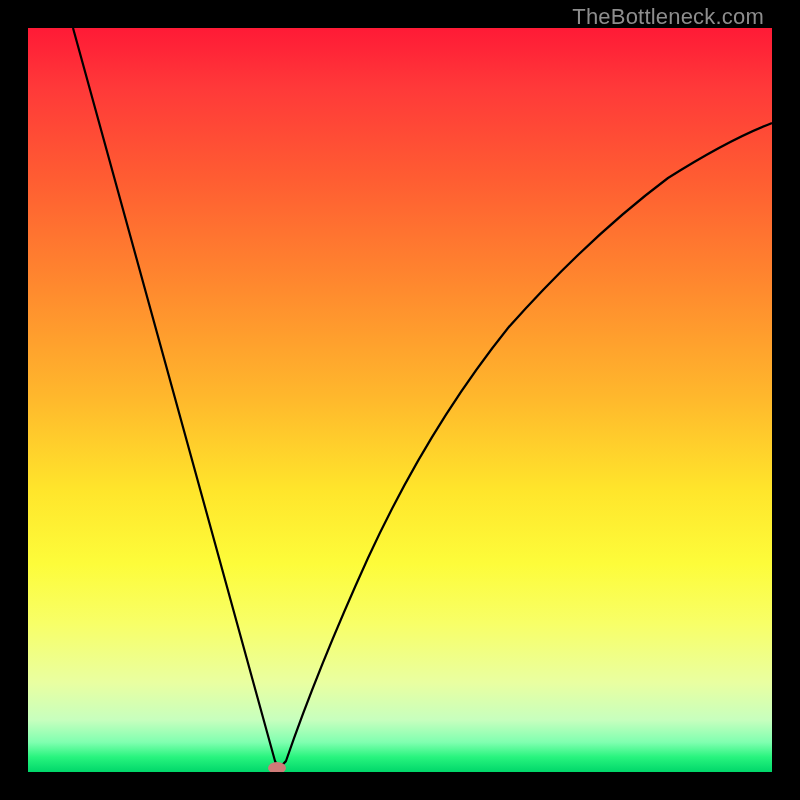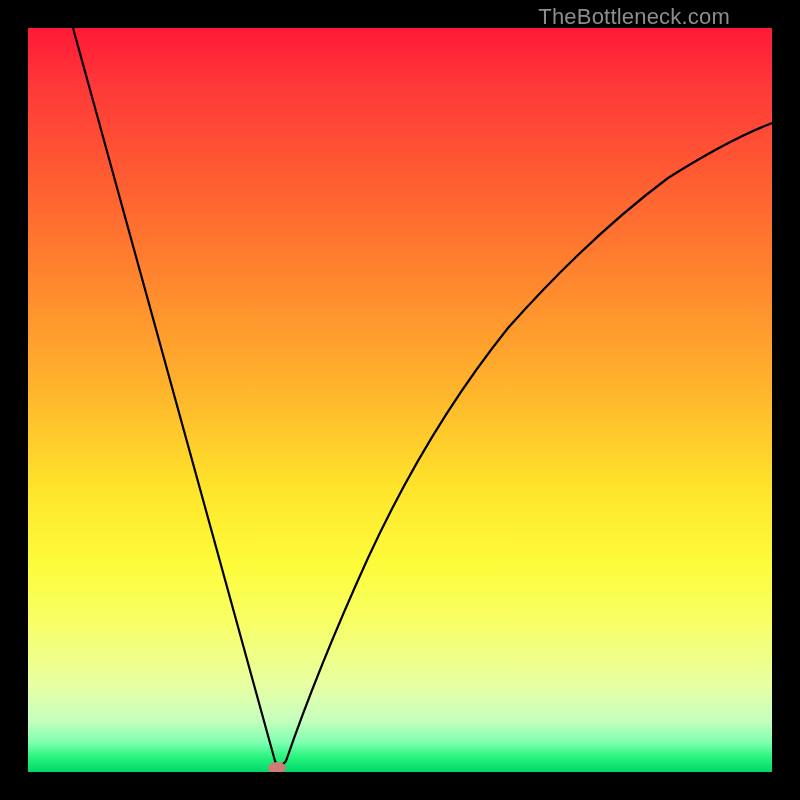--- a/index.html
+++ b/index.html
@@ -11,20 +11,21 @@
     overflow: hidden;
     font-family: Arial, Helvetica, sans-serif;
   }
   .frame {
     position: absolute;
     top: 0;
     left: 0;
     width: 740px;
     height: 800px;
     background: #000;
+    padding-left: 34px;
   }
   .plot-area {
     position: absolute;
     left: 28px;
     top: 28px;
     width: 744px;
     height: 744px;
     background: linear-gradient(
       to bottom,
       #ff1a36 0%,

